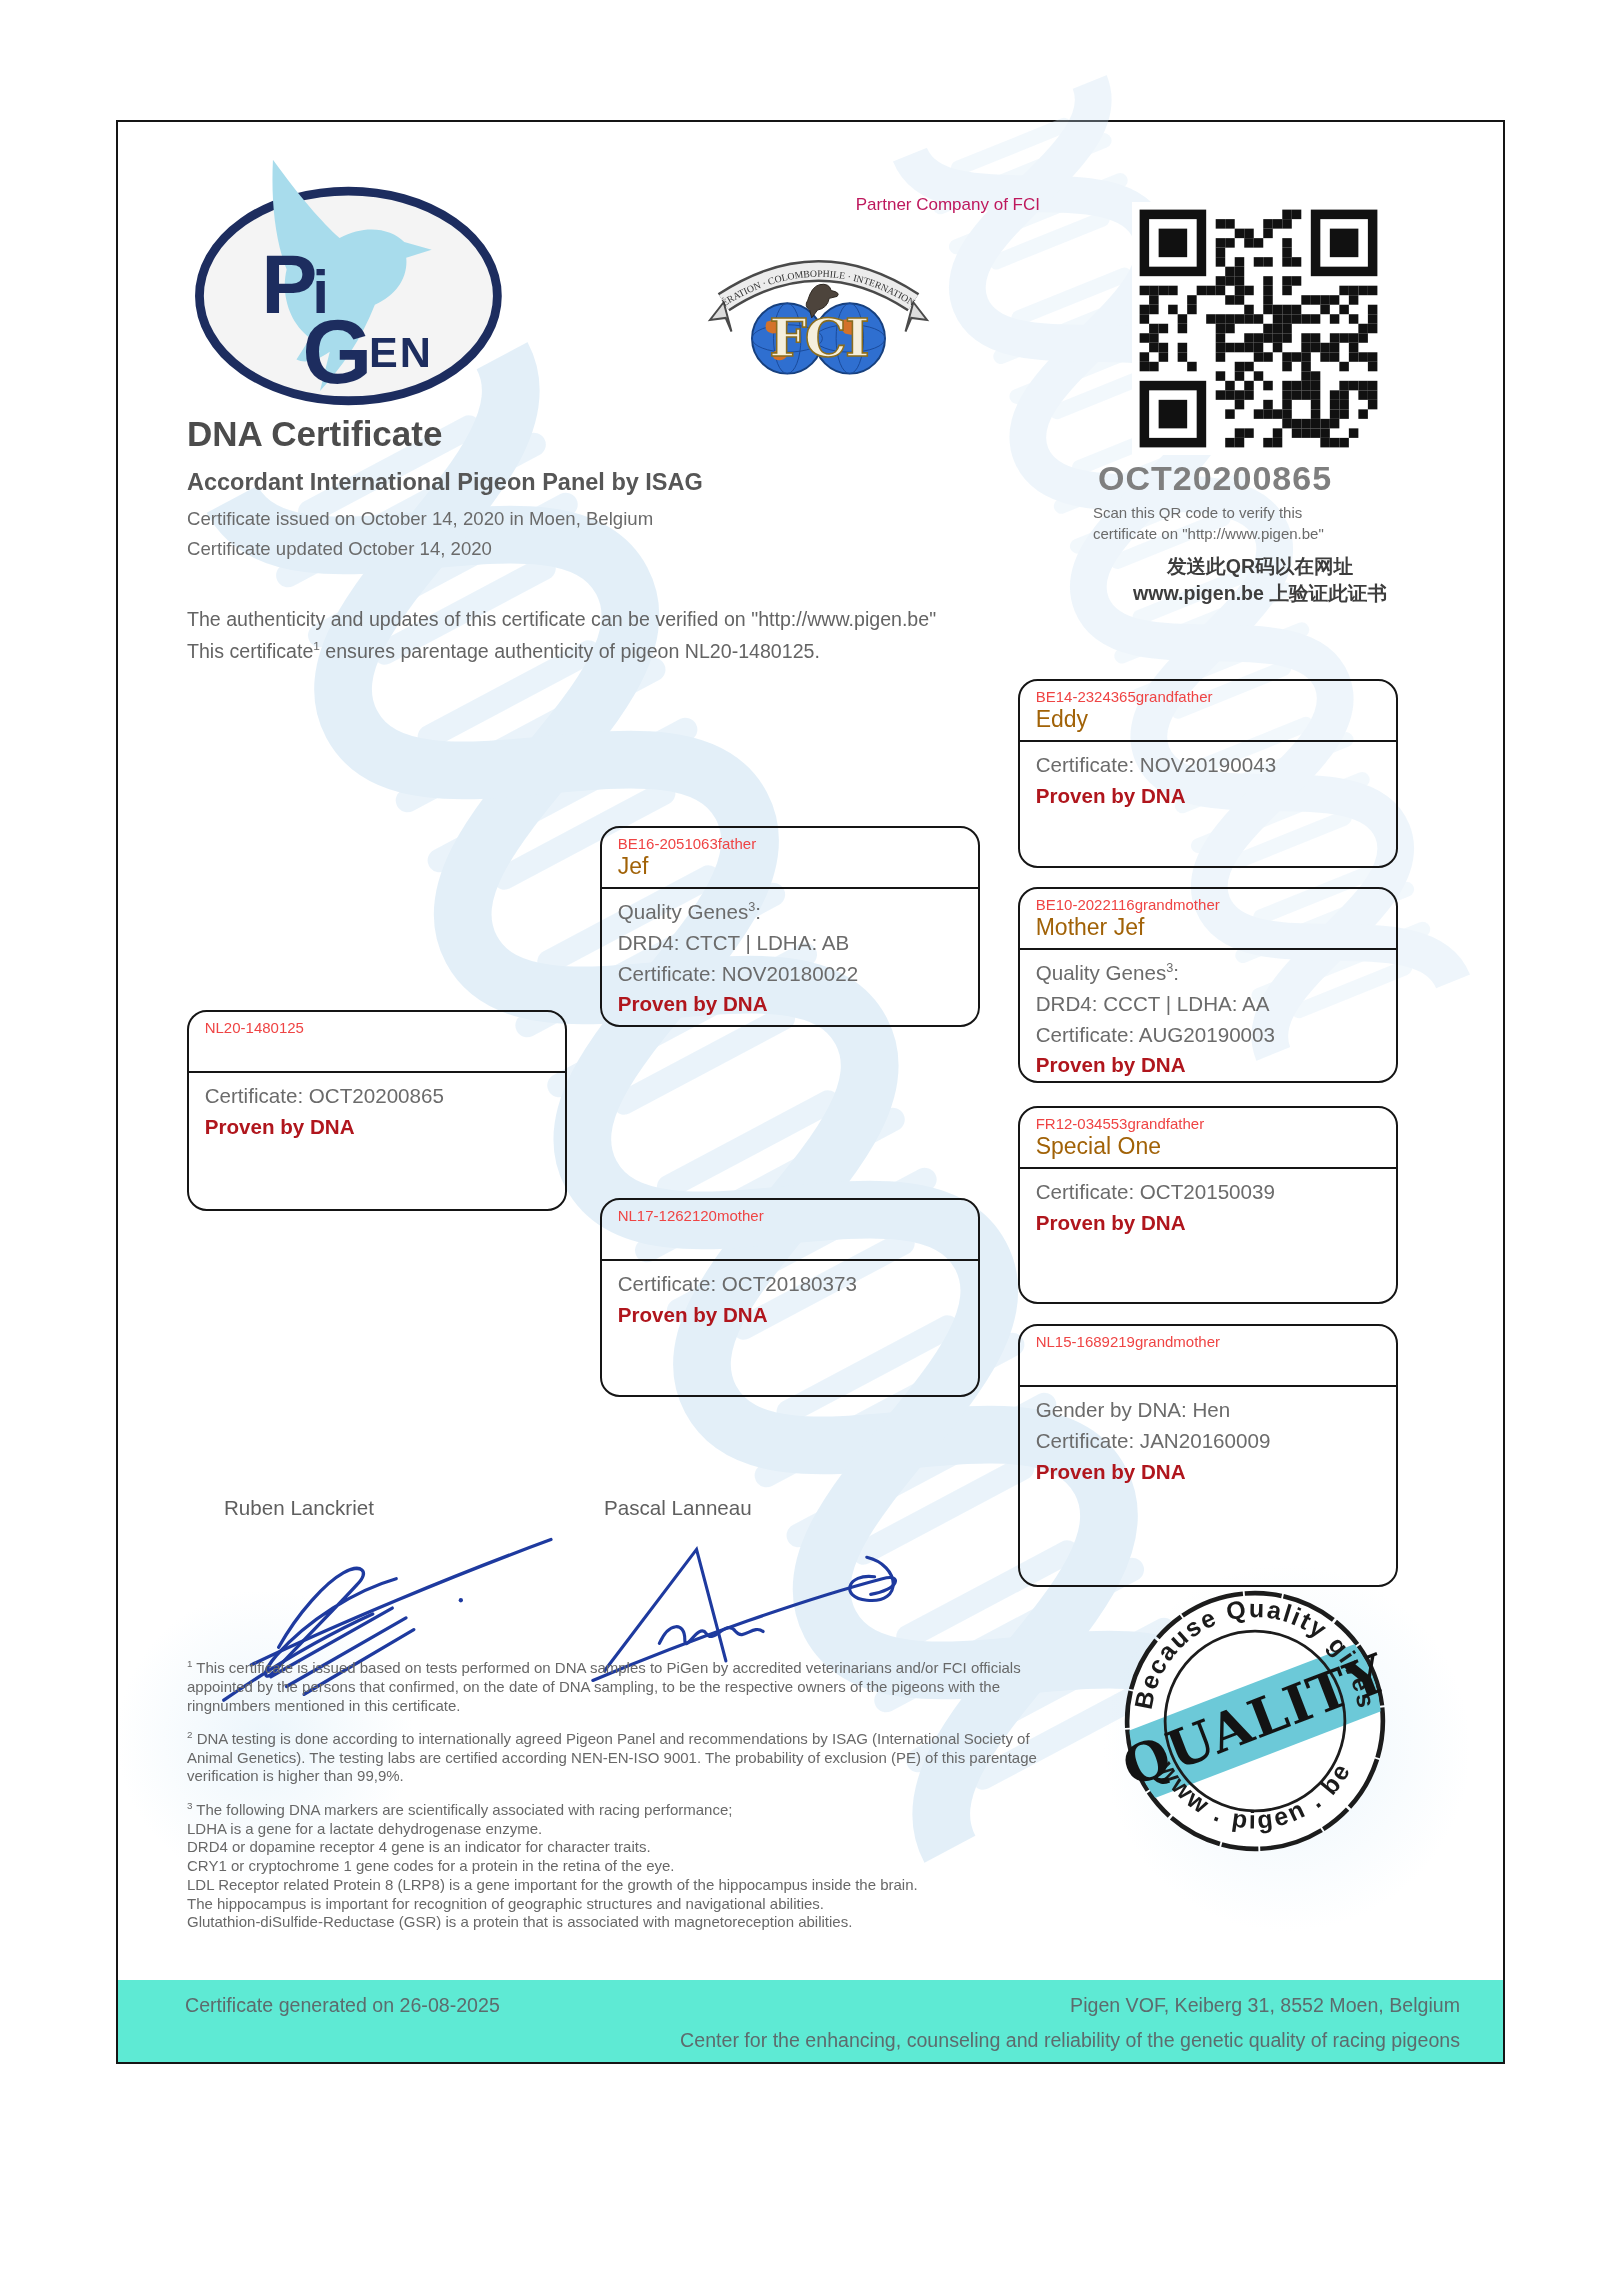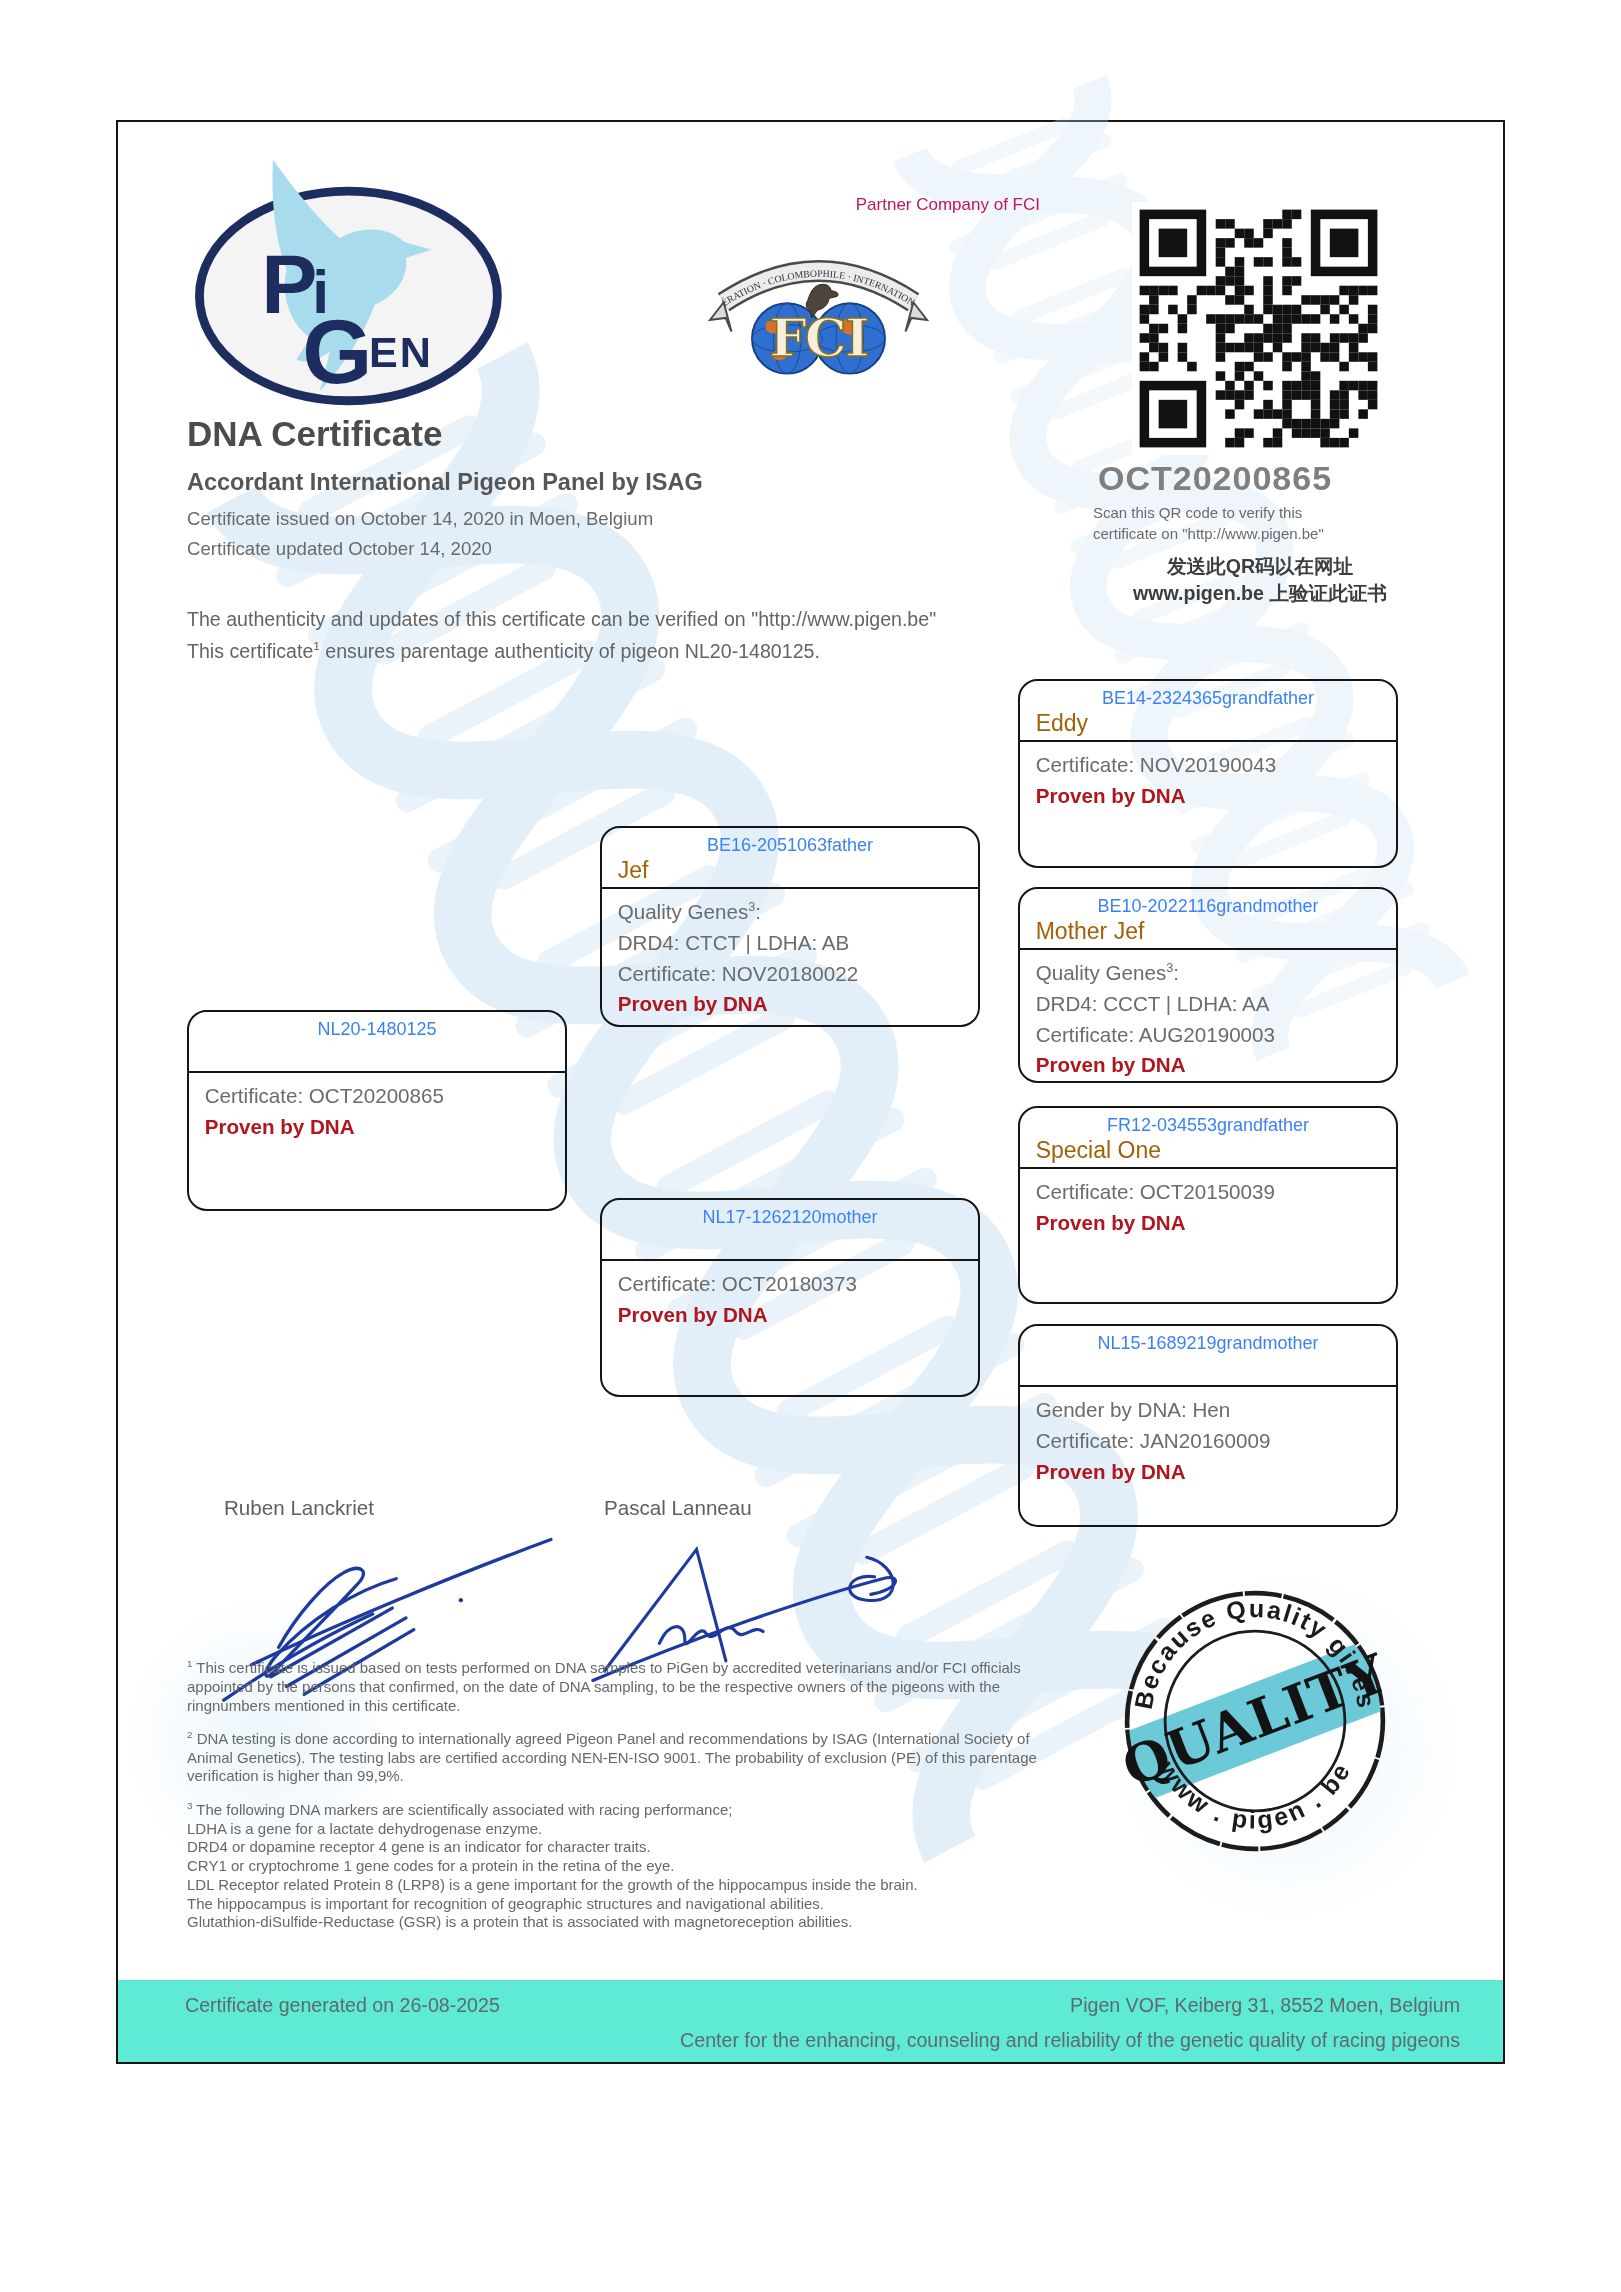--- a/index.html
+++ b/index.html
@@ -26,21 +26,21 @@
   
   .h1{position:absolute;left:69px;top:292px;font-size:35px;font-weight:bold;color:#4c4c4c}
   .h2{position:absolute;left:69px;top:347px;font-size:23.5px;font-weight:bold;color:#565656}
   .meta{position:absolute;left:69px;font-size:18.6px;color:#6a6a6a}
   .verify{position:absolute;left:69px;font-size:19.6px;color:#646464}
   sup.s{font-size:11.8px;vertical-align:super;line-height:0}
 
   
   .pbox{position:absolute;width:380px;border:2px solid #151515;border-radius:19.6px}
   .pbox-head{height:61px;padding:6.9px 15.7px 0;border-bottom:2px solid #151515}
-  .phead-row{display:flex;justify-content:center;font-size:18px;color:#3b82f6}
+  .phead-row{display:flex;justify-content:flex-start;font-size:15px;color:#ef4444}
   .pname{font-size:23px;color:#a16207;margin-top:1px}
   .pbody{padding:7.8px 15.7px;font-size:20.6px;color:#6b6b6b;line-height:1.5}
   .pline sup{font-size:12.7px;vertical-align:super;line-height:0}
   .proven{color:#b0161d;font-weight:600}
 
   
   .signer{position:absolute;top:1374px;font-size:20.6px;color:#5f5f5f}
   .sig{position:absolute}
 
   
@@ -451,21 +451,21 @@
             <span>grandfather</span>
           </div>
         <div class="pname">Special One</div>
       </div>
       <div class="pbody">
         <div class="pline">Certificate: OCT20150039</div>
         <div class="pline proven">Proven by DNA</div>
       </div>
     </div>
 
-    <div class="pbox" style="left:900px;top:1202px;height:203px">
+    <div class="pbox" style="left:900px;top:1202px;height:263px">
       <div class="pbox-head">
         <div class="phead-row">
             <span>NL15-1689219</span>
             <span>grandmother</span>
           </div>
         <div class="pname"></div>
       </div>
       <div class="pbody">
         <div class="pline">Gender by DNA: Hen</div>
         <div class="pline">Certificate: JAN20160009</div>

